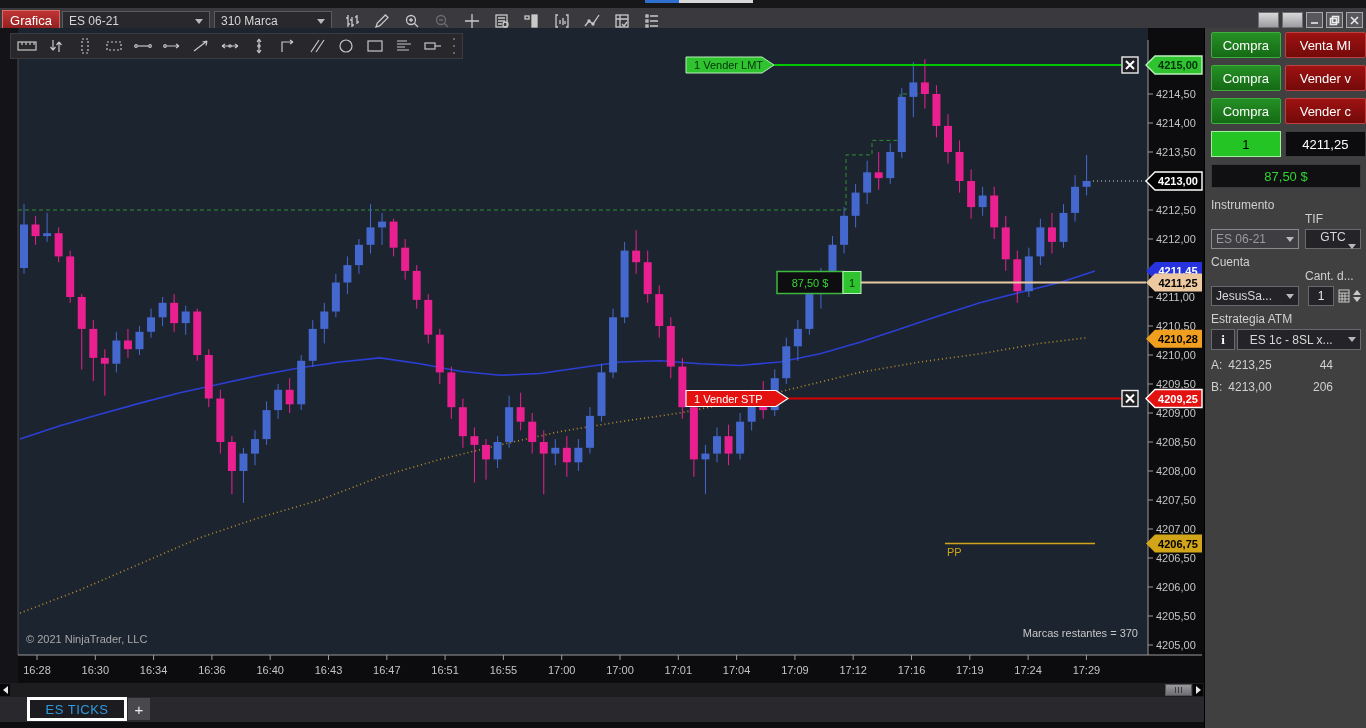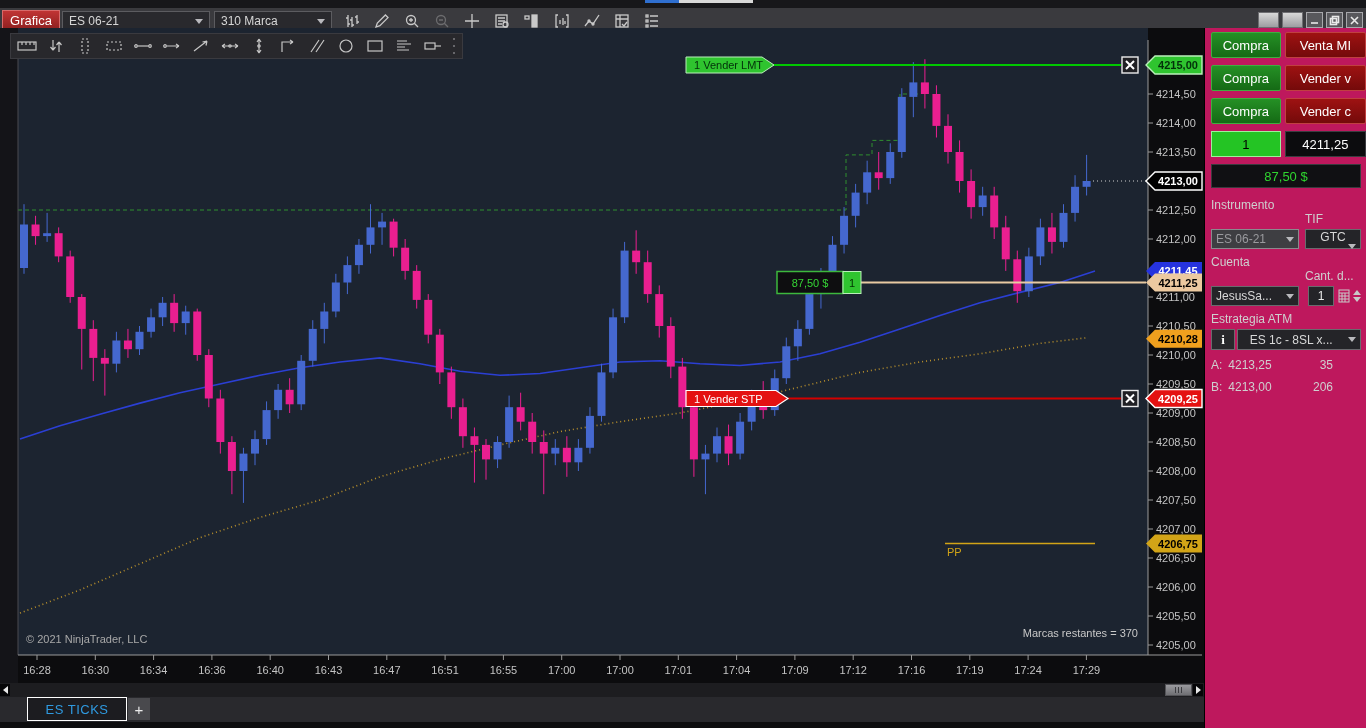--- a/index.html
+++ b/index.html
@@ -43,27 +43,27 @@
   .hs-arrow { position:absolute; top:1px; width:10px; height:12px; background:#060608; display:flex; align-items:center; justify-content:center; }
   .tri-l { width:0;height:0;border-top:4px solid transparent;border-bottom:4px solid transparent;border-right:5px solid #e8e8e8; }
   .tri-r { width:0;height:0;border-top:4px solid transparent;border-bottom:4px solid transparent;border-left:5px solid #e8e8e8; }
   .hs-thumb { position:absolute; left:1165px; top:1px; width:27px; height:12px;
     background:linear-gradient(#9a9a9e,#6f6f73); border:1px solid #535357; display:flex; gap:2px; align-items:center; justify-content:center; }
   .hs-thumb i { width:1px; height:6px; background:#3c3c40; }
 
   
   .tab-row { position:absolute; left:0; top:697px; width:1204px; height:25px; background:#29292d; }
   .tab { position:absolute; left:27px; top:0; width:100px; height:24px; background:#1c1c20;
-    border:1px solid #ffffff; color:#2f9ae0; font-size:13px; display:flex; align-items:center; justify-content:center; letter-spacing:.5px; }
+    border:3px solid #ffffff; color:#2f9ae0; font-size:13px; display:flex; align-items:center; justify-content:center; letter-spacing:.5px; }
   .tab-add { position:absolute; left:128px; top:1px; width:22px; height:22px; background:#49494d;
     color:#ececec; font-size:15px; display:flex; align-items:center; justify-content:center; }
   .bottom-strip { position:absolute; left:0; top:722px; width:1366px; height:6px; background:#0d0d0f; }
 
   
-  .rpanel { position:absolute; left:1204px; top:28px; width:162px; height:700px; background:#be185d;
+  .rpanel { position:absolute; left:1204px; top:28px; width:162px; height:700px; background:#404040;
     border-left:1px solid #000; padding:4px 0 0 6px; overflow:hidden; color:#d2d2d2; font-size:12px; }
   .bt-row { display:flex; gap:4px; margin-bottom:7px; }
   .bt { width:72px; height:26px; display:flex; align-items:center; justify-content:center;
     font-size:13px; color:#fff; border-radius:2px; }
   .bt.right { width:84px; }
   .bt-buy  { background:linear-gradient(#259025,#156a15); border:1px solid #3fae3f; }
   .bt-sell { background:linear-gradient(#9e1212,#740a0a); border:1px solid #c04040; }
   .bt-blue { background:linear-gradient(#46a0f2,#2a7fd8); border:1px solid #7cc0ff; color:#eaf4ff; }
   .pos-qty { width:72px; height:26px; background:#24c424; border:1px solid #9ef09e; color:#000;
     display:flex; align-items:center; justify-content:center; font-size:13px; }
@@ -704,21 +704,21 @@
       <div class="info-btn">i</div>
       <div class="rp-select sel-atm">
         <span style="margin:0 auto;">ES 1c - 8SL x...</span>
           <span class="chev"></span>
       </div>
     </div>
 
     <div class="ab-row">
       <span>A:</span>
       <span class="px">4213,25</span>
-      <span class="sz">35</span>
+      <span class="sz">44</span>
     </div>
     <div class="ab-row">
       <span>B:</span>
       <span class="px">4213,00</span>
       <span class="sz">206</span>
     </div>
   </div>
 </div>
 
 </body></html>

